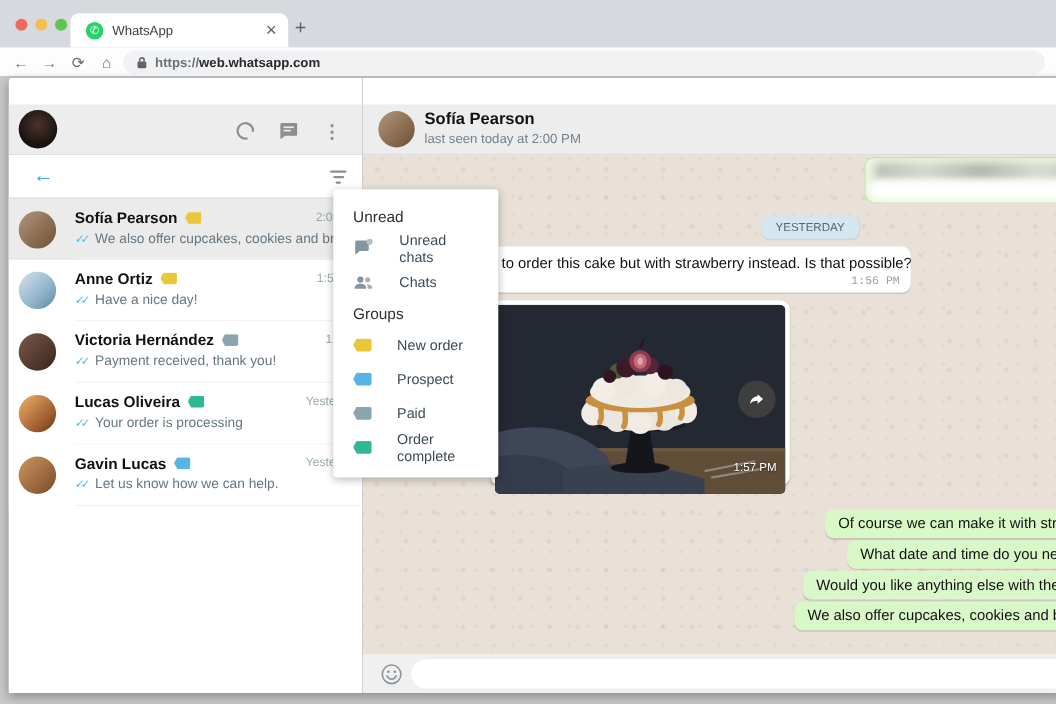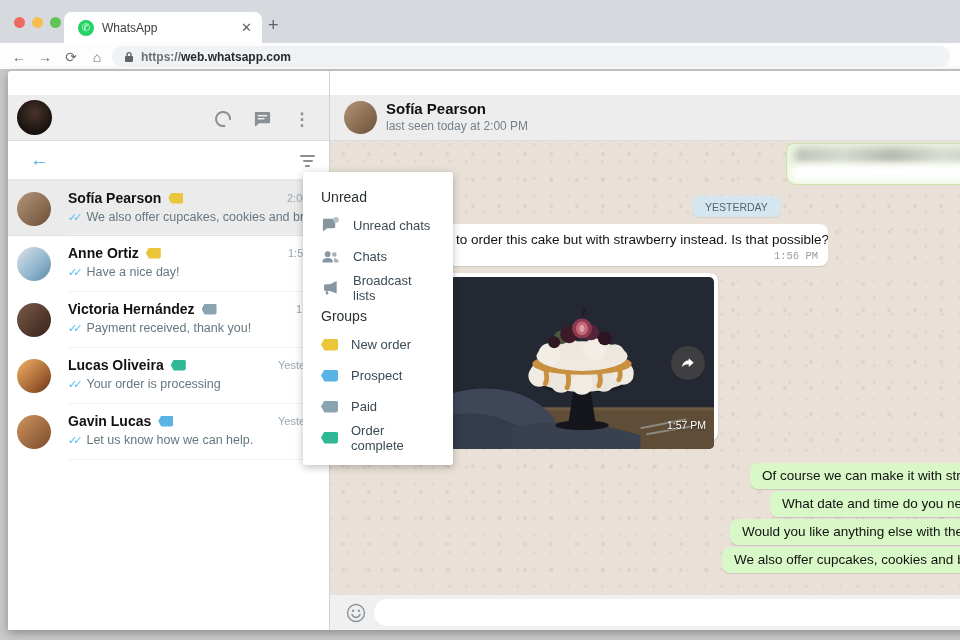--- a/index.html
+++ b/index.html
@@ -116,21 +116,21 @@
 
   .inputbar { position:absolute; left:0; right:0; bottom:0; height:35px; background:#f0f0f0; }
   .emoji { position:absolute; left:15px; top:7px; width:22px; height:22px; }
   .msginput { position:absolute; left:44px; top:4px; right:-10px; height:27px; background:#fff;
               border:none; border-radius:14px; padding:0 14px; font-size:13px; outline:none; }
 
   
   .menu { position:absolute; left:295px; top:101px; width:150px; background:#fff; z-index:60;
           border-radius:3px; box-shadow:0 2px 8px rgba(0,0,0,.26); padding:12px 0; }
   .menu-h { height:26px; display:flex; align-items:center; padding:0 18px; font-size:14px; color:#2a2f32; }
-  .mi { height:31px; display:flex; align-items:center; padding:0 18px; gap:13px;
+  .mi { height:31px; display:flex; align-items:center; padding:0 18px; gap:23px;
         font-size:13px; color:#3b4a54; cursor:pointer; }
   .mi svg { flex:0 0 auto; }
   .tagbig { flex:0 0 auto; width:17px; height:12px;
             clip-path:polygon(0 50%,20% 0,90% 0,100% 12%,100% 88%,90% 100%,20% 100%); }
 </style>
 </head>
 <body>
 
 <div class="chrome">
   <div class="tabbar">
@@ -341,27 +341,20 @@
     </div>
     <div class="mi">
       <svg width="19" height="19" viewBox="0 0 20 20">
         <circle cx="7" cy="7.5" r="3" fill="#8696a0"></circle>
         <path d="M1.5 15.5c0-2.6 2.5-4 5.5-4s5.5 1.4 5.5 4v.8H1.5z" fill="#8696a0"></path>
         <circle cx="14" cy="7.8" r="2.4" fill="#8696a0" opacity=".75"></circle>
         <path d="M13.4 11.9c2.8.1 5.1 1.4 5.1 3.6v.8h-4.3" fill="#8696a0" opacity=".75"></path>
       </svg>
       <span>Chats</span>
     </div>
-    <div class="mi">
-      <svg width="19" height="19" viewBox="0 0 20 20">
-        <path fill="#8696a0" d="M16.5 3.2v13.1l-7-2.6H4.8c-.9 0-1.6-.7-1.6-1.6V8.1c0-.9.7-1.6 1.6-1.6h4.7l7-3.3z"></path>
-        <rect x="5" y="13.9" width="2.6" height="3.4" rx="1" fill="#8696a0"></rect>
-      </svg>
-      <span>Broadcast lists</span>
-    </div>
     <div class="menu-h">Groups</div>
     <div class="mi">
       <span class="tagbig" style="background: rgb(233, 198, 58);"></span>
       <span>New order</span>
     </div>
     <div class="mi">
       <span class="tagbig" style="background: rgb(87, 180, 228);"></span>
       <span>Prospect</span>
     </div>
     <div class="mi">

